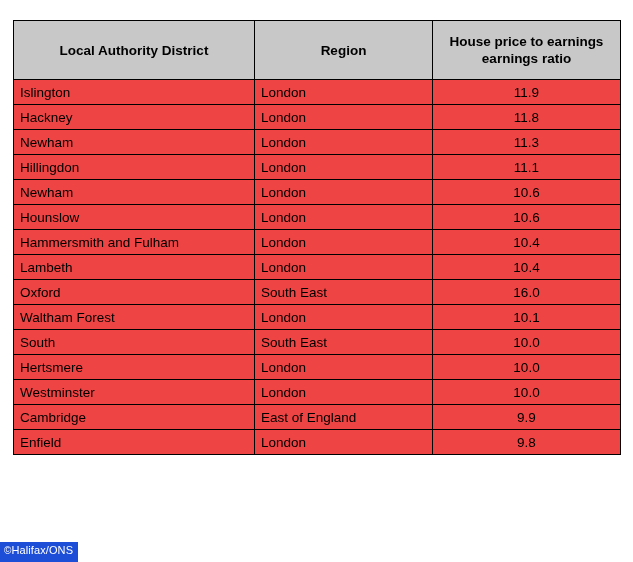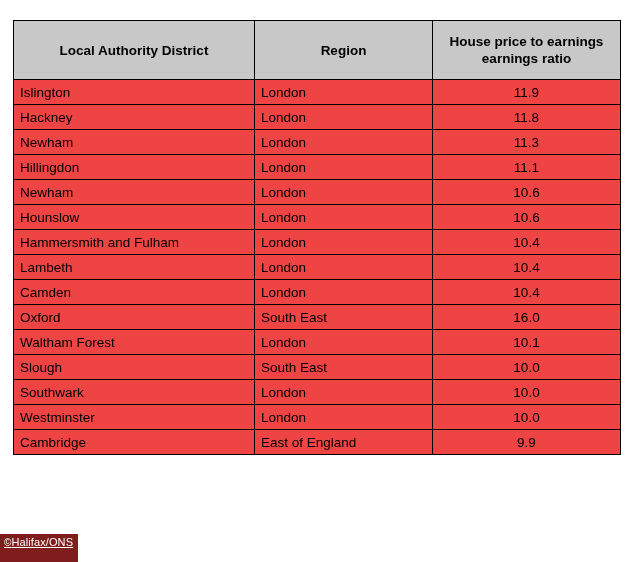--- a/index.html
+++ b/index.html
@@ -50,28 +50,27 @@
     margin-left: 44px;
   }
   col.c-district { width: 241px; }
   col.c-region { width: 178px; }
   col.c-ratio { width: 188px; }
 
   .credit {
     position: absolute;
     left: 0;
     bottom: 0;
-    background: #7f1d1d;
+    background: #1d4ed8;
     color: #ffffff;
     font-size: 11px;
     line-height: 14px;
-    padding: 1px 5px 12px 4px;
+    padding: 1px 5px 4px 4px;
     font-family: "Liberation Sans", sans-serif;
     letter-spacing: 0.1px;
-    text-decoration: underline;
   }
   .credit .c-mark {
     font-size: 10px;
   }
 </style>
 </head>
 <body>
 
 <div class="table-wrap">
   <table class="price-table">
@@ -122,51 +121,51 @@
         <td>Hammersmith and Fulham</td>
         <td>London</td>
         <td class="ratio">10.4</td>
       </tr>
       <tr>
         <td>Lambeth</td>
         <td>London</td>
         <td class="ratio">10.4</td>
       </tr>
       <tr>
-        <td>Camden</td>
-        <td>London</td>
-        <td class="ratio">10.4</td>
-      </tr>
-      <tr>
         <td>Oxford</td>
         <td>South East</td>
         <td class="ratio">16.0</td>
       </tr>
       <tr>
         <td>Waltham Forest</td>
         <td>London</td>
         <td class="ratio">10.1</td>
       </tr>
       <tr>
-        <td>Slough</td>
+        <td>South</td>
         <td>South East</td>
         <td class="ratio">10.0</td>
       </tr>
       <tr>
-        <td>Southwark</td>
+        <td>Hertsmere</td>
         <td>London</td>
         <td class="ratio">10.0</td>
       </tr>
       <tr>
         <td>Westminster</td>
         <td>London</td>
         <td class="ratio">10.0</td>
       </tr>
       <tr>
         <td>Cambridge</td>
         <td>East of England</td>
         <td class="ratio">9.9</td>
       </tr>
+      <tr>
+        <td>Enfield</td>
+        <td>London</td>
+        <td class="ratio">9.8</td>
+      </tr>
     </tbody>
   </table>
 </div>
 
 <div class="credit"><span class="c-mark">©</span><span>Halifax/ONS</span></div>
 
 </body></html>

